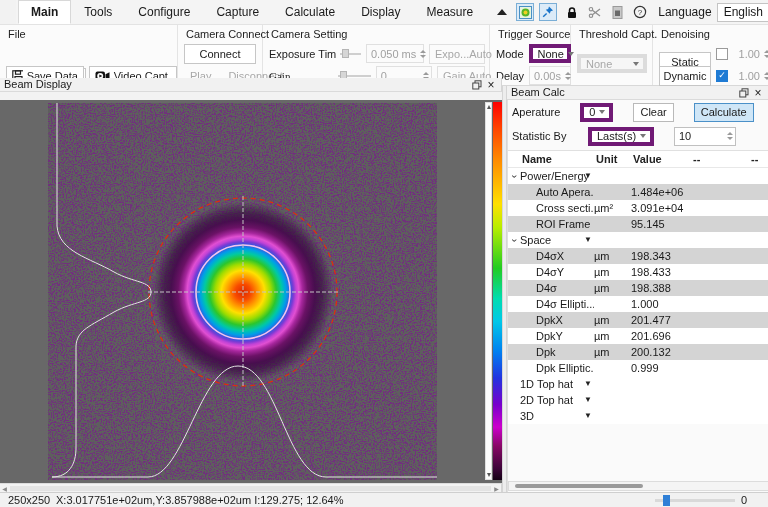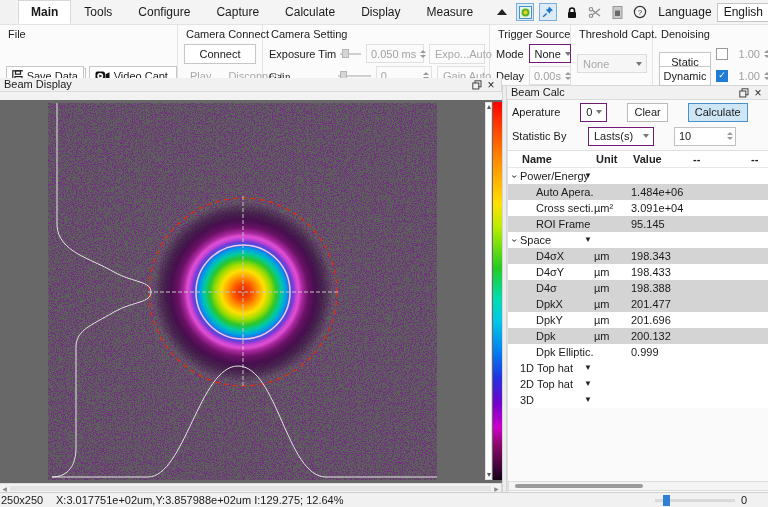--- a/index.html
+++ b/index.html
@@ -29,21 +29,21 @@
   .tbtn.center { justify-content:center; }
   .flabel { color:#1a1a1a; }
   .mini-slider { width:34px; height:10px; position:relative; }
   .mini-slider:before { content:""; position:absolute; left:0; right:0; top:4px; height:2px; background:#cfcfcf; }
   .ms-handle { position:absolute; left:2px; top:0.5px; width:7px; height:9px; background:#d6d6d6; border:1px solid #b5b5b5; }
   .spin { display:inline-flex; align-items:center; border:1px solid #e0e0e0; background:#fbfbfb; height:19px; padding:0 2px 0 4px; color:#a0a0a0; }
   .spin .spin-val { flex:1; text-align:right; padding-right:4px; }
   .spin-arrows { display:flex; flex-direction:column; justify-content:center; gap:2px; }
   .spin-arrows .up { width:0; height:0; border-left:3px solid transparent; border-right:3px solid transparent; border-bottom:3.5px solid #9a9a9a; }
   .spin-arrows .dn { width:0; height:0; border-left:3px solid transparent; border-right:3px solid transparent; border-top:3.5px solid #9a9a9a; }
-  .dropdown { background:#fff; border:1px solid #701a75; height:19px; display:inline-flex; align-items:center; padding:0 4px 0 5px; gap:4px; }
+  .dropdown { background:#fff; border:4px solid #701a75; height:19px; display:inline-flex; align-items:center; padding:0 4px 0 5px; gap:4px; }
   .dropdown.disabled { background:#f6f6f6; color:#a8a8a8; border-color:#dcdcdc; }
   .cbx { width:12px; height:12px; border:1px solid #9a9a9a; background:#fff; display:inline-flex; align-items:center; justify-content:center; }
   .cbx.checked { background:#1f7bd4; border-color:#1f7bd4; color:#fff; font-size:9px; line-height:9px; }
 
   
   .panel-header { position:absolute; height:14px; background:#f1f1f1; border-bottom:1px solid #dadada; display:flex; align-items:center; padding:0 3px 0 4px; font-size:11px; }
   .panel-header .ph-title { flex:1; line-height:13px; }
   .ph-ico { display:flex; align-items:center; justify-content:center; width:14px; height:12px; cursor:default; }
   .close-x { font-size:12px; line-height:10px; color:#222; }
 
@@ -81,21 +81,21 @@
   .chev { width:12px; text-align:center; display:inline-block; transform:rotate(90deg); font-size:10px; color:#333; visibility:hidden; flex:0 0 12px; }
   .trow.expanded .chev { visibility:visible; }
   .trow:not(.group) .c-name .nm { padding-left:16px; }
   .grp-arrow { display:none; position:absolute; left:76px; top:3px; font-size:8px; color:#222; }
   .trow.group .grp-arrow { display:block; }
   #calc-hscroll { position:absolute; left:0; top:381px; width:261px; height:10px; background:#f4f4f4; border:1px solid #dcdcdc; }
   #calc-hthumb { position:absolute; left:6px; top:2px; width:128px; height:4px; background:#9a9a9a; border-radius:2px; }
 
   
   #statusbar { position:absolute; left:0; top:492px; width:768px; height:15px; background:#f1f1f1; border-top:1px solid #cfcfcf; display:flex; align-items:center; }
-  #st-size { width:52px; padding-left:1px; }
+  #st-size { width:52px; padding-left:8px; }
   #st-coords { padding-left:4px; }
   #st-slider { position:absolute; left:655px; top:6px; width:80px; height:3px; background:#d9d9d9; }
   #st-thumb { position:absolute; left:8px; top:-4px; width:7px; height:11px; background:#2f7fd6; }
   #st-sliderval { position:absolute; left:741px; top:1px; }
 
   svg .icon-stroke { fill:none; stroke:#222; stroke-width:1.2; }
 </style>
 </head>
 <body>
 
@@ -542,20 +542,31 @@
             <span class="chev">›</span>
             <span class="nm">D4σ</span>
           </span>
 
           <span class="c-unit">µm</span>
           <span class="c-value">198.388</span>
           <span class="c-d1"></span>
           <span class="c-d2"></span>
         </div>
 
+        <div class="trow">
+          <span class="c-name">
+            <span class="chev">›</span>
+            <span class="nm">D4σ Ellipti...</span>
+          </span>
+
+          <span class="c-unit"></span>
+          <span class="c-value">1.000</span>
+          <span class="c-d1"></span>
+          <span class="c-d2"></span>
+        </div>
 
         <div class="trow shaded">
           <span class="c-name">
             <span class="chev">›</span>
             <span class="nm">DpkX</span>
           </span>
 
           <span class="c-unit">µm</span>
           <span class="c-value">201.477</span>
           <span class="c-d1"></span>

